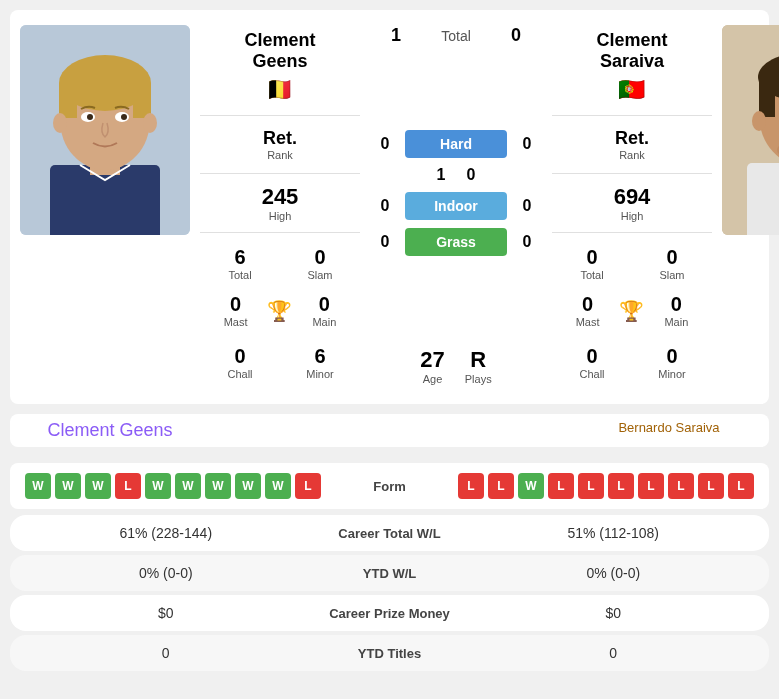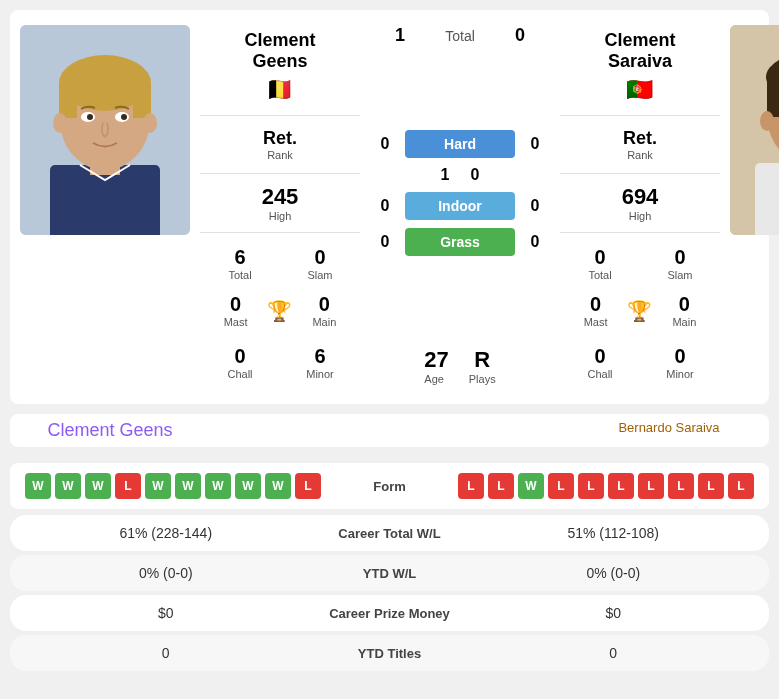--- a/index.html
+++ b/index.html
@@ -114,21 +114,21 @@
       width: 100%;
       justify-content: center;
     }
     .surface-score {
       font-size: 16px;
       font-weight: bold;
       width: 20px;
       text-align: center;
     }
     .surface-btn {
-      width: 110px;
+      width: 102px;
       padding: 6px 0;
       border-radius: 4px;
       border: none;
       color: white;
       font-size: 14px;
       font-weight: bold;
       cursor: pointer;
       text-align: center;
     }
     .btn-hard { background: #4a90d9; }
@@ -258,20 +258,21 @@
     .high-value {
       font-size: 22px;
       font-weight: bold;
     }
     .high-label {
       font-size: 11px;
       color: #555;
     }
 
     .age-block {
+      text-align: center;
       padding: 4px 0;
     }
     .plays-block {
       text-align: center;
       padding: 4px 0;
     }
 
     .mid-stat-value { font-size: 22px; font-weight: bold; }
     .mid-stat-label { font-size: 11px; color: #555; }
   </style>

